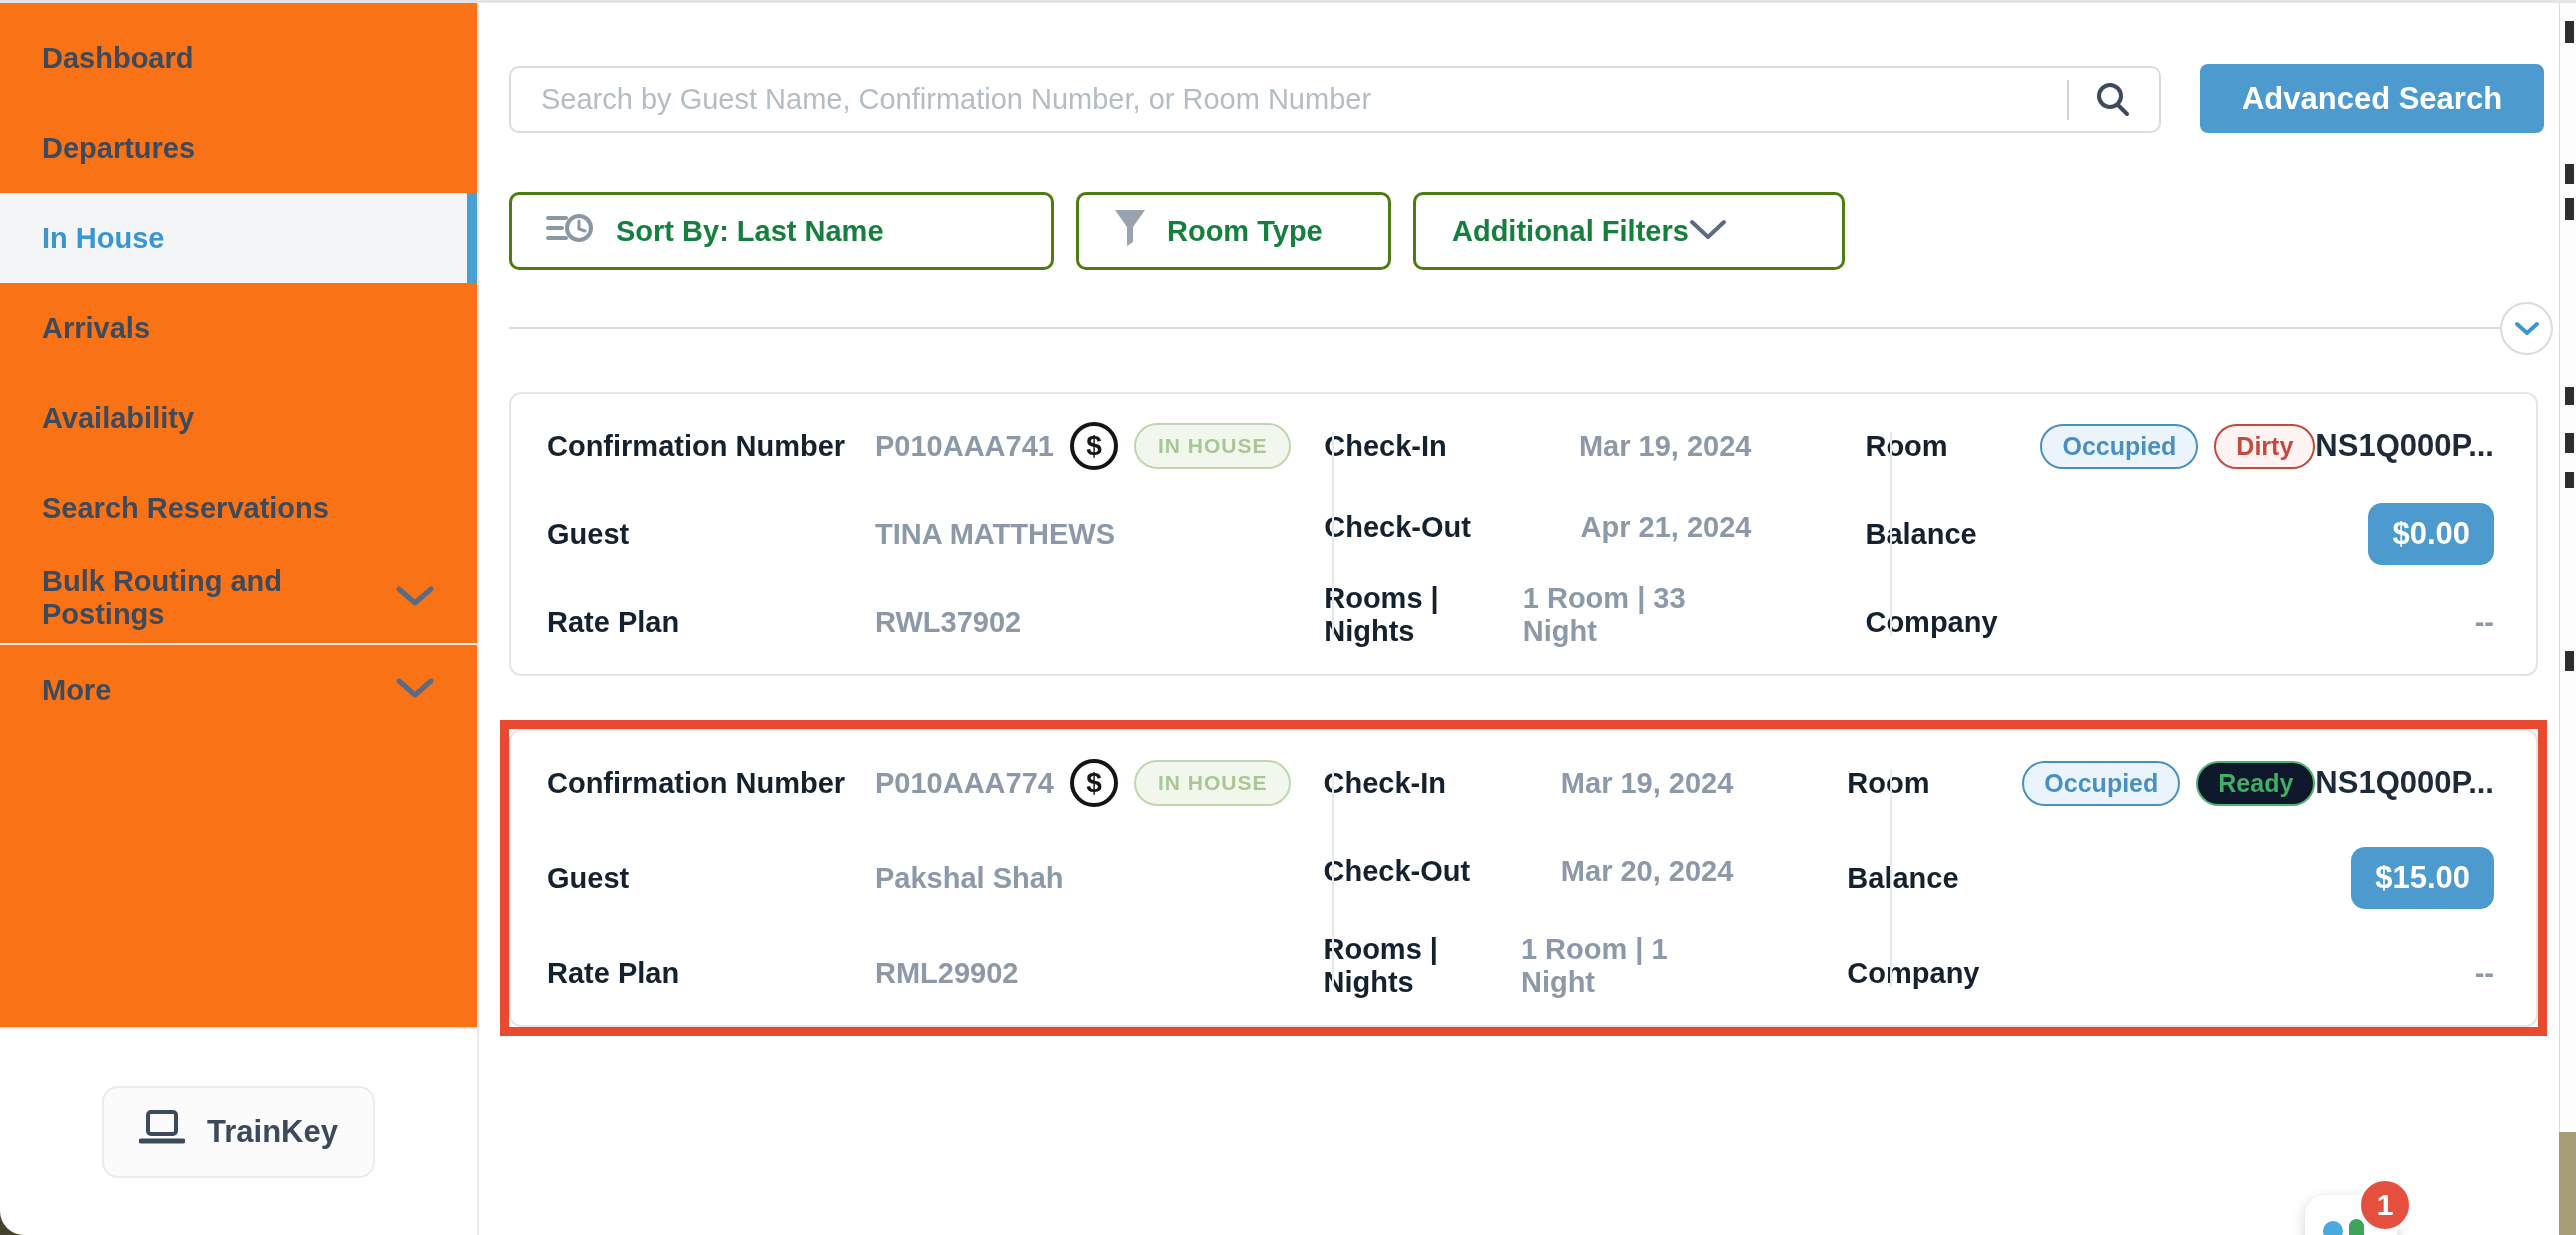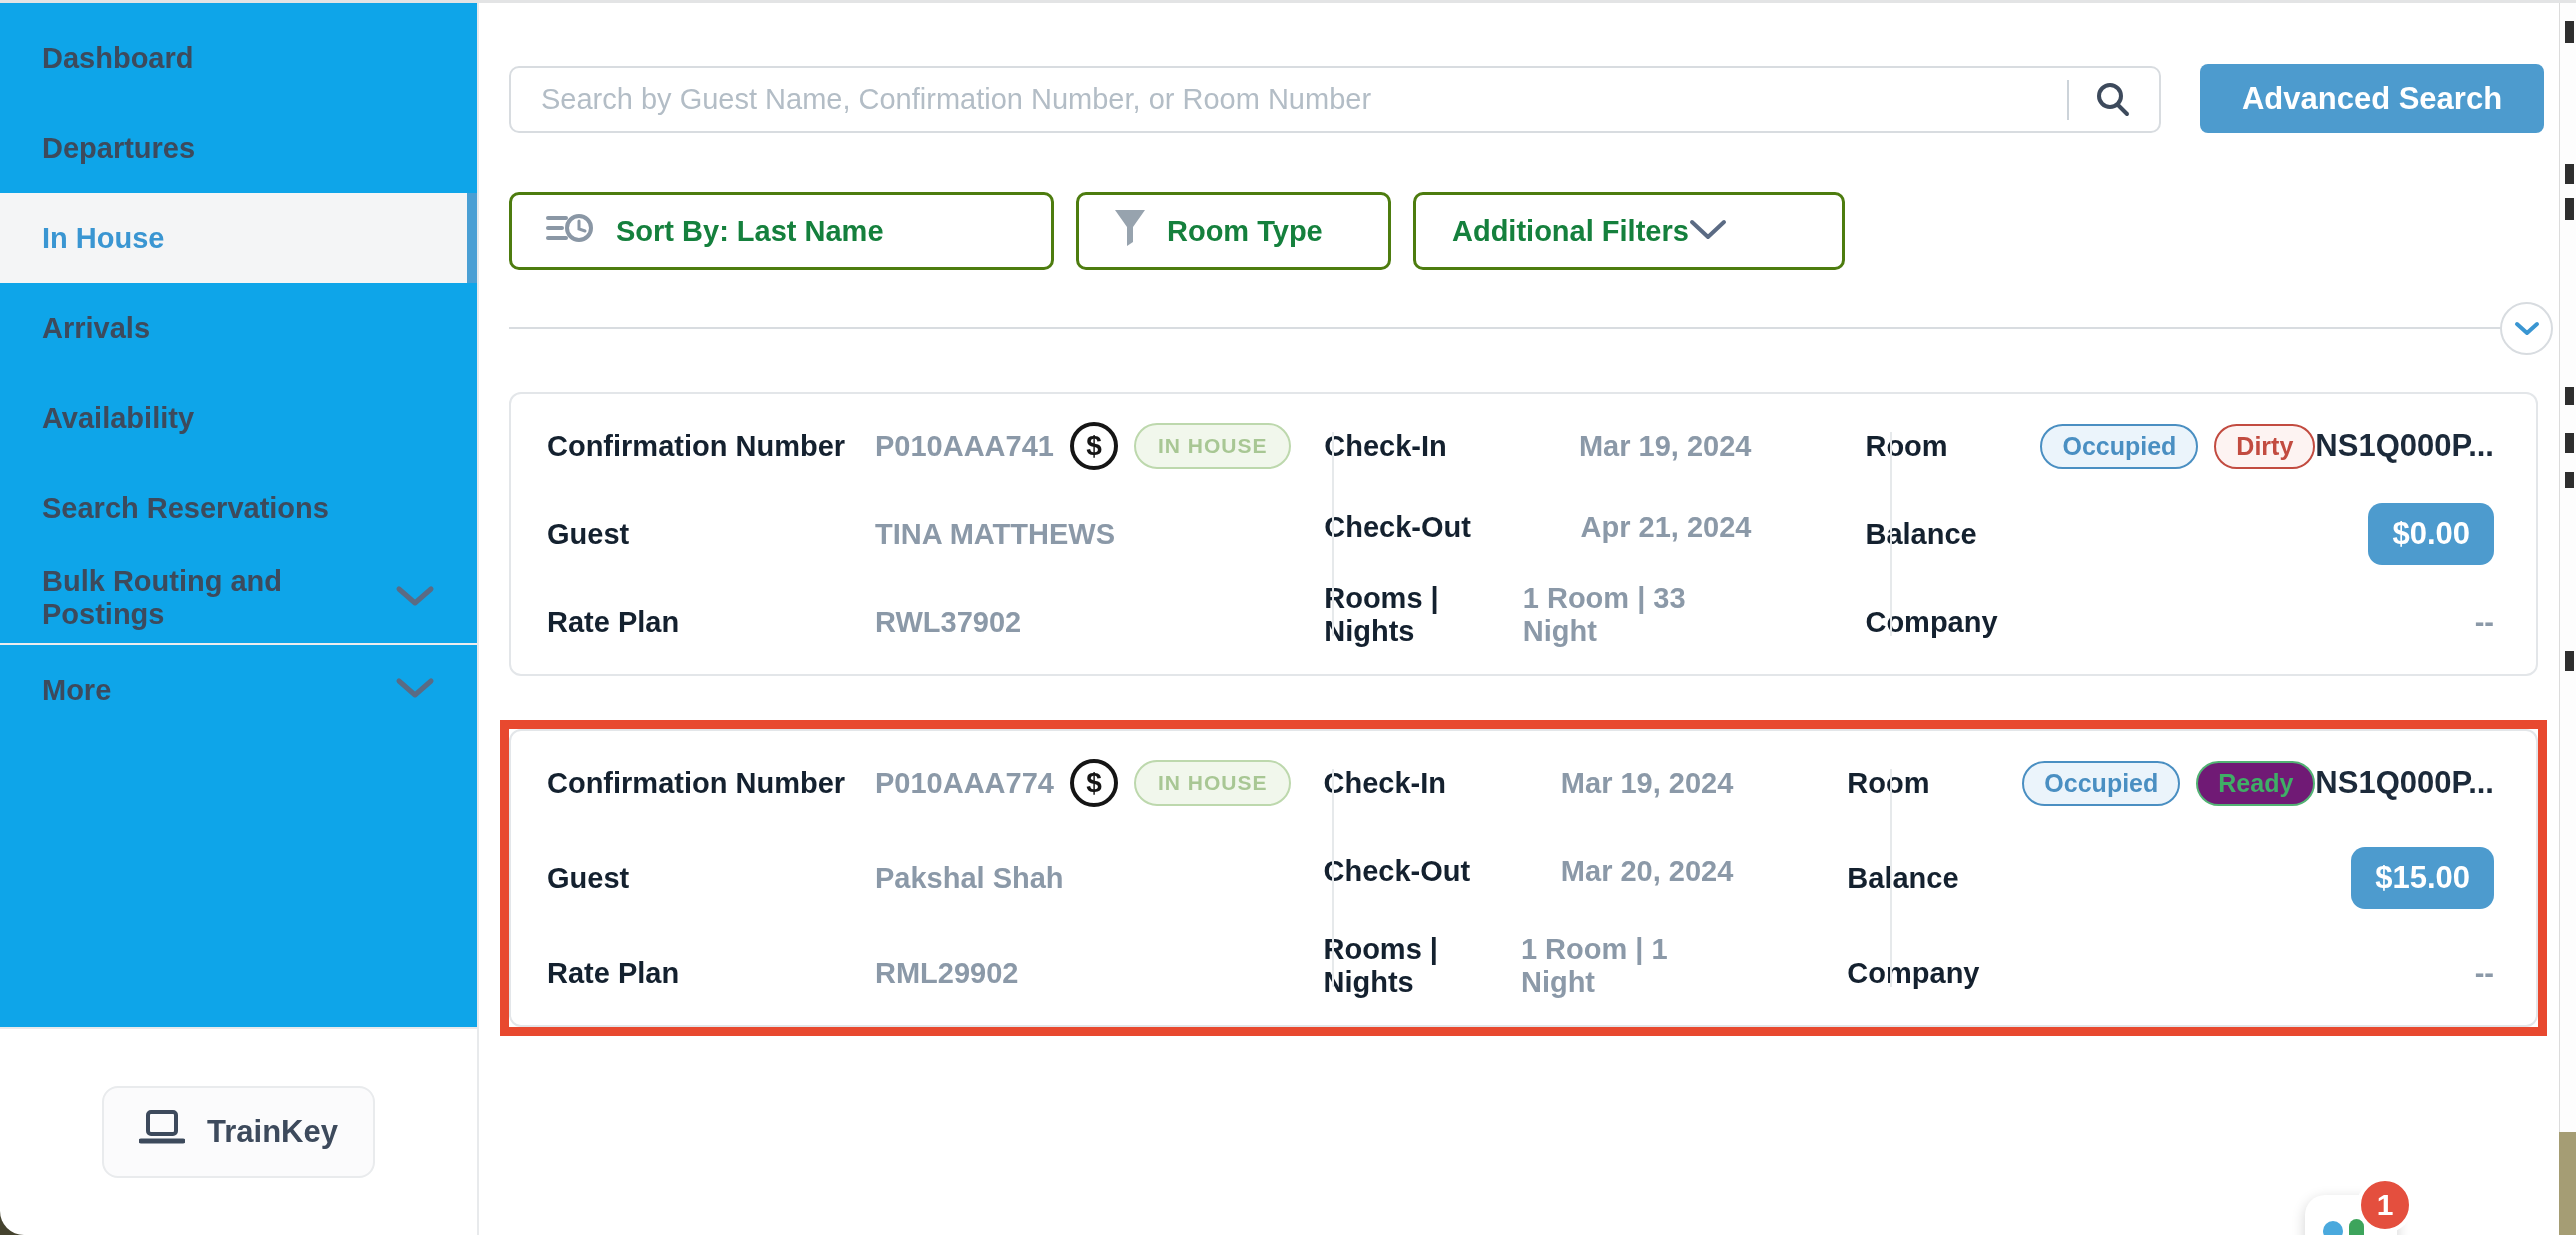--- a/index.html
+++ b/index.html
@@ -1,21 +1,21 @@
 <!DOCTYPE html>
 <html><head>
 <meta charset="utf-8">
 <style>
   * { margin:0; padding:0; box-sizing:border-box; }
   html,body { width:2576px; height:1235px; overflow:hidden; background:#ffffff;
               font-family:"Liberation Sans", sans-serif; color:#3d4a5c; }
   .page { position:relative; width:2576px; height:1235px; background:#fff; border-top:3px solid #e3e4e5; }
 
   
-  .sidebar { position:absolute; left:0; top:0; bottom:0; width:479px; background:#0ea5e9;
+  .sidebar { position:absolute; left:0; top:0; bottom:0; width:479px; background:#f97316;
              border-right:2px solid #e8eaec; }
   .nav { padding-top:10px; }
   .nav-item { height:90px; display:flex; align-items:center; justify-content:space-between;
               padding:0 42px; font-size:29px; font-weight:700; color:#3d4a5c; cursor:pointer; }
   .nav-item.active { background:#f4f5f6; color:#3a96d2; border-right:10px solid #4a9fd4; }
   .nav-item .chev { flex:0 0 auto; margin-left:12px; }
   .nav-divider { border-top:2px solid #ececee; }
   .sidebar-bottom { position:absolute; left:0; right:0; bottom:0; height:208px;
                     border-top:2px solid #e8eaec; display:flex; align-items:center; justify-content:center; background:#fff; }
   .trainkey-btn { width:273px; height:92px; border:2px solid #e9ebed; border-radius:16px; background:#fbfbfc;
@@ -72,21 +72,21 @@
   .conf-wrap { display:flex; align-items:center; gap:16px; }
   .dollar-ic { width:48px; height:48px; border:4px solid #151515; border-radius:50%;
                display:flex; align-items:center; justify-content:center;
                font-size:28px; font-weight:800; color:#151515; cursor:pointer; }
   .pill { border-radius:994px; font-weight:700; white-space:nowrap; }
   .pill-inhouse { font-size:21px; padding:9px 22px; letter-spacing:1px;
                   background:#f1f7ec; border:2px solid #bdd8ad; color:#a8c794; }
   .pill-sm { font-size:25px; padding:6px 20px; }
   .pill-blue { background:#ebf4fb; border:2px solid #4a8fc2; color:#4a8fc2; }
   .pill-red { background:#fdf3f2; border:2px solid #c24b40; color:#c24b40; }
-  .pill-green { background:#701a75; border:2px solid #52b274; color:#3fae66; }
+  .pill-green { background:#0f172a; border:2px solid #52b274; color:#3fae66; }
   .badges { display:flex; gap:16px; }
   .room-num { font-size:31px; font-weight:700; color:#1c2a3a; }
   .bal-chip { margin-left:auto; background:#4d9bce; border-radius:14px; padding:13px 24px;
               color:#fff; font-size:31px; font-weight:600; cursor:pointer; }
 
   
   .chat-widget { position:absolute; left:2305px; top:1192px; width:92px; height:80px;
                  background:#fff; border-radius:20px; box-shadow:0 4px 14px rgba(0,0,0,.18); cursor:pointer; }
   .chat-badge { position:absolute; left:52px; top:-18px; width:56px; height:56px; border-radius:50%;
                 background:#e44f3e; border:4px solid #fff; color:#fff; display:flex; align-items:center;

